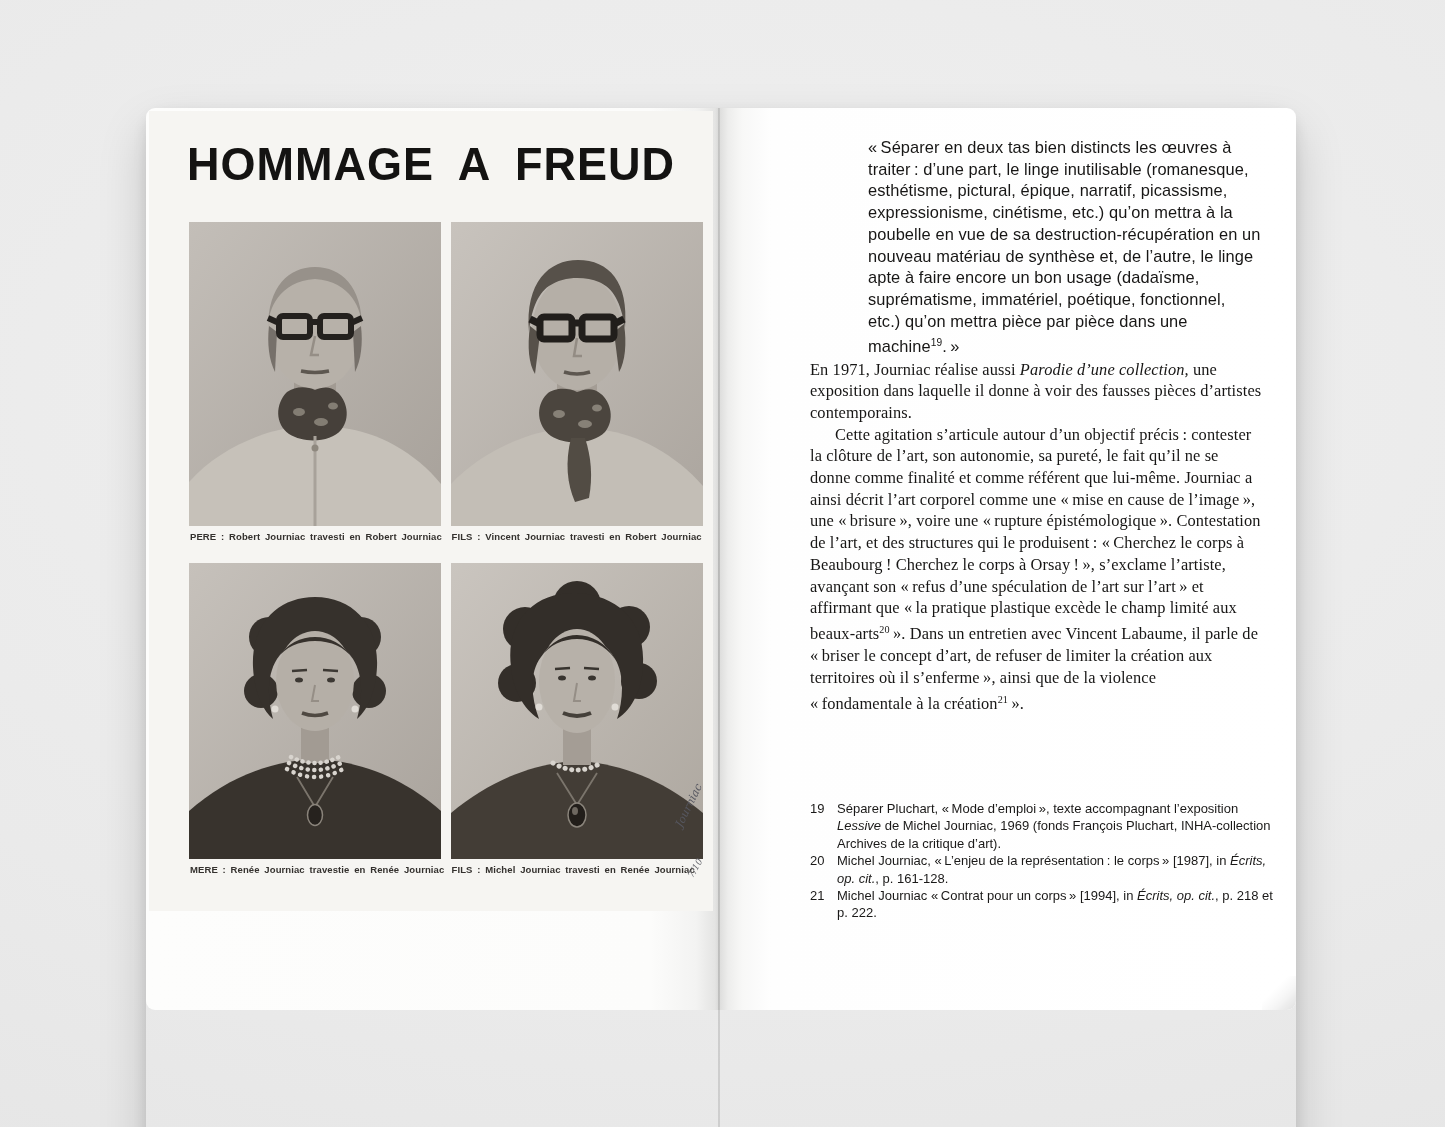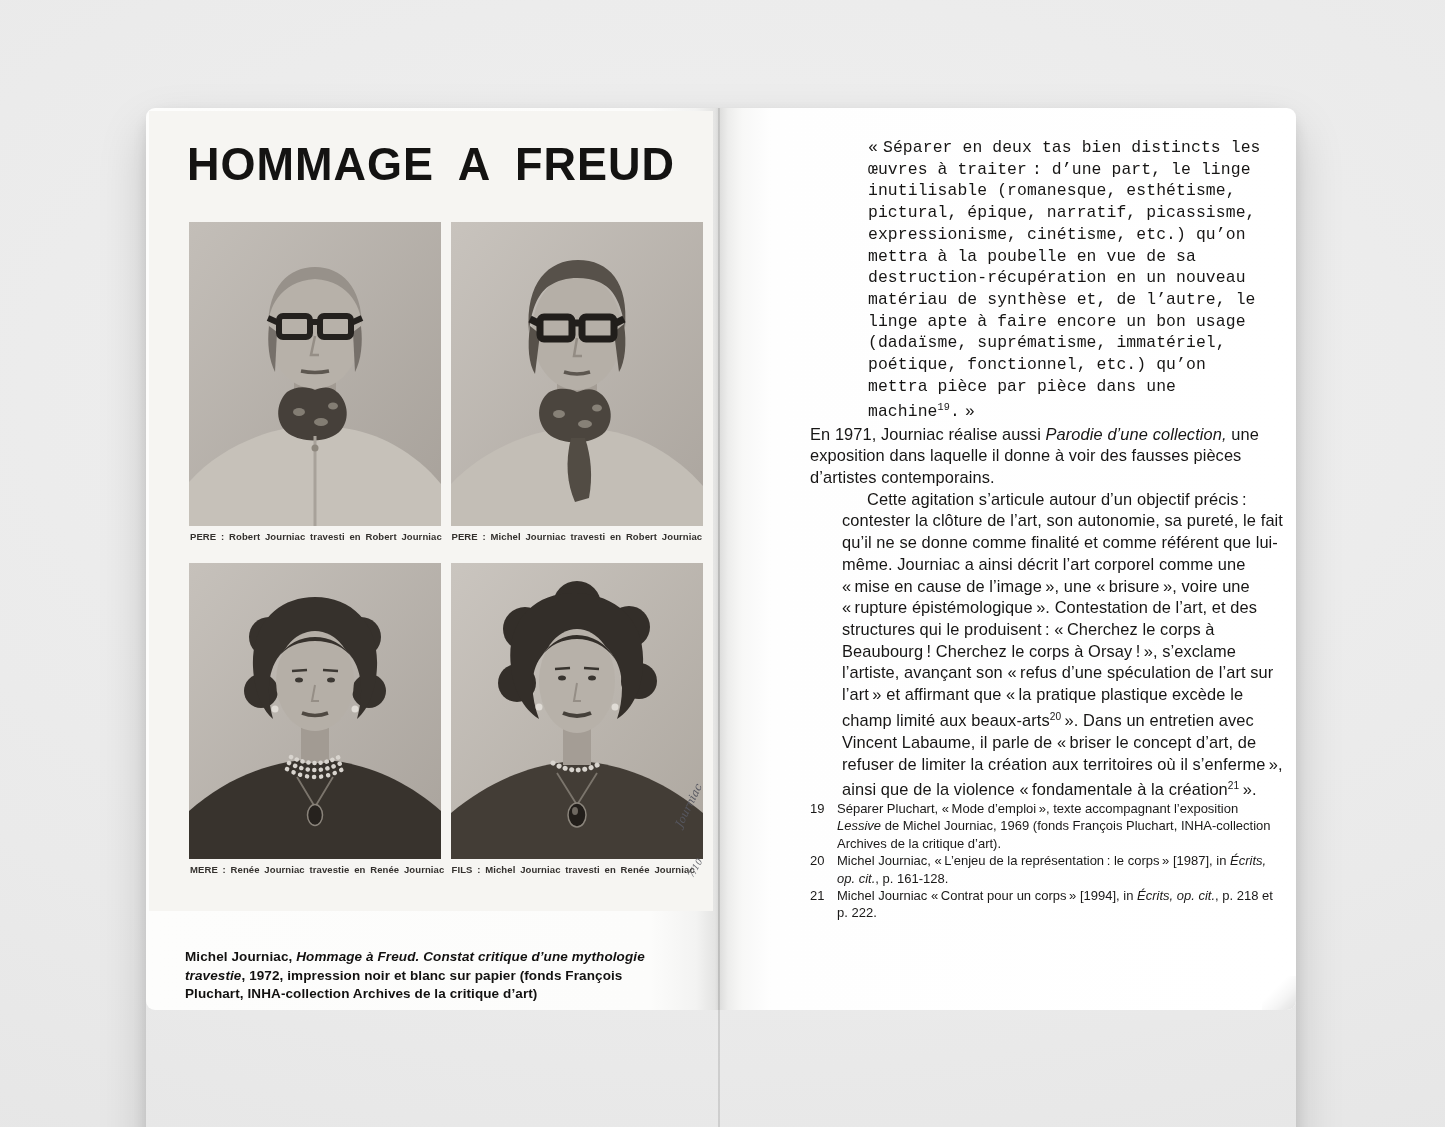--- a/index.html
+++ b/index.html
@@ -76,23 +76,23 @@
     position:absolute; left:39px; top:840px; width:488px;
     font-size:13.5px; line-height:18.5px; font-weight:bold; color:#121110;
     letter-spacing:0.1px;
   }
 
   
   .text-col {
     position:absolute; left:91px; top:29px; width:452px;
     font-size:16.4px; line-height:21.7px; color:#171615; letter-spacing:0.1px;
   }
-  .quote { margin-left:58px; width:394px;font-family:Liberation Mono, monospace; }
-  .para { width:452px; }
-  .para.indent { text-indent:25px;margin-left:32px; }
+  .quote { margin-left:58px; width:394px; }
+  .para { width:452px;font-family:Liberation Serif, serif; }
+  .para.indent { text-indent:25px; }
   .it { font-style:italic; }
   sup { font-size:0.62em; }
   .footnotes {
     position:absolute; left:91px; top:692px; width:468px;
     font-size:13px; line-height:17.4px; color:#1a1918;
   }
   .fn { display:flex; }
   .fn-num { flex:none; width:27px; }
   .fn-text { flex:1; }
   .pageno {
@@ -173,21 +173,21 @@
               <path d="M126,116 L123,134 L131,134" fill="none" stroke="#938c84" stroke-width="2.5"></path>
               <path d="M113,150 Q126,154 139,150" fill="none" stroke="#5d5750" stroke-width="3.5"></path>
               <path d="M96,172 C84,184 86,204 100,214 C116,224 142,222 154,210 C164,198 160,180 150,172 C141,164 132,168 126,170 C118,166 104,165 96,172 Z" fill="#4b453e"></path>
               <path d="M120,216 C114,240 116,262 124,280 L138,276 C142,254 140,234 134,216 Z" fill="#524c44"></path>
               <g fill="#928c82" opacity="0.85">
                 <ellipse cx="108" cy="192" rx="6" ry="4"></ellipse>
                   <ellipse cx="134" cy="202" rx="7" ry="4"></ellipse>
                   <ellipse cx="146" cy="186" rx="5" ry="3.5"></ellipse>
               </g>
             </svg>
-            <figcaption>PERE : Michel Journiac travesti en Robert Journiac</figcaption>
+            <figcaption>FILS : Vincent Journiac travesti en Robert Journiac</figcaption>
           </figure>
 
           <figure class="row2">
             <svg class="ph" viewBox="0 0 252 296" preserveAspectRatio="none">
               <defs>
                   <linearGradient id="bgC" x1="0" y1="0" x2="1" y2="1">
                 <stop offset="0" stop-color="#c6c1bb"></stop>
                     <stop offset="1" stop-color="#a9a39c"></stop>
               </linearGradient>
                 </defs>
@@ -257,21 +257,20 @@
               <ellipse cx="124" cy="248" rx="3" ry="4" fill="#6e6860"></ellipse>
             </svg>
             <figcaption>FILS : Michel Journiac travesti en Renée Journiac</figcaption>
           </figure>
         </div>
 
         <div class="signature">Journiac</div>
         <div class="edition">7/10</div>
       </div>
 
-      <div class="fig-caption"><span>Michel Journiac, </span><span class="it">Hommage à Freud. Constat critique d’une mythologie travestie</span><span>, 1972, impression noir et blanc sur papier (fonds François Pluchart, INHA-collection Archives de la critique d’art)</span></div>
     </div>
 
     <div class="page page-right">
       <div class="text-col">
         <p class="quote"><span>« Séparer en deux tas bien distincts les œuvres à traiter : d’une part, le linge inutilisable (romanesque, esthétisme, pictural, épique, narratif, picassisme, expressionisme, cinétisme, etc.) qu’on mettra à la poubelle en vue de sa destruction-récupération en un nouveau matériau de synthèse et, de l’autre, le linge apte à faire encore un bon usage (dadaïsme, suprématisme, immatériel, poétique, fonctionnel, etc.) qu’on mettra pièce par pièce dans une machine</span><sup>19</sup><span>. »</span></p>
         <p class="para"><span>En 1971, Journiac réalise aussi </span><span class="it">Parodie d’une collection,</span><span> une exposition dans laquelle il donne à voir des fausses pièces d’artistes contemporains.</span></p>
         <p class="para indent"><span>Cette agitation s’articule autour d’un objectif précis : contester la clôture de l’art, son autonomie, sa pureté, le fait qu’il ne se donne comme finalité et comme référent que lui-même. Journiac a ainsi décrit l’art corporel comme une « mise en cause de l’image », une « brisure », voire une « rupture épistémologique ». Contestation de l’art, et des structures qui le produisent : « Cherchez le corps à Beaubourg ! Cherchez le corps à Orsay ! », s’exclame l’artiste, avançant son « refus d’une spéculation de l’art sur l’art » et affirmant que « la pratique plastique excède le champ limité aux beaux-arts</span><sup>20</sup><span> ». Dans un entretien avec Vincent Labaume, il parle de « briser le concept d’art, de refuser de limiter la création aux territoires où il s’enferme », ainsi que de la violence « fondamentale à la création</span><sup>21</sup><span> ».</span></p>
       </div>
 
       <div class="footnotes">

